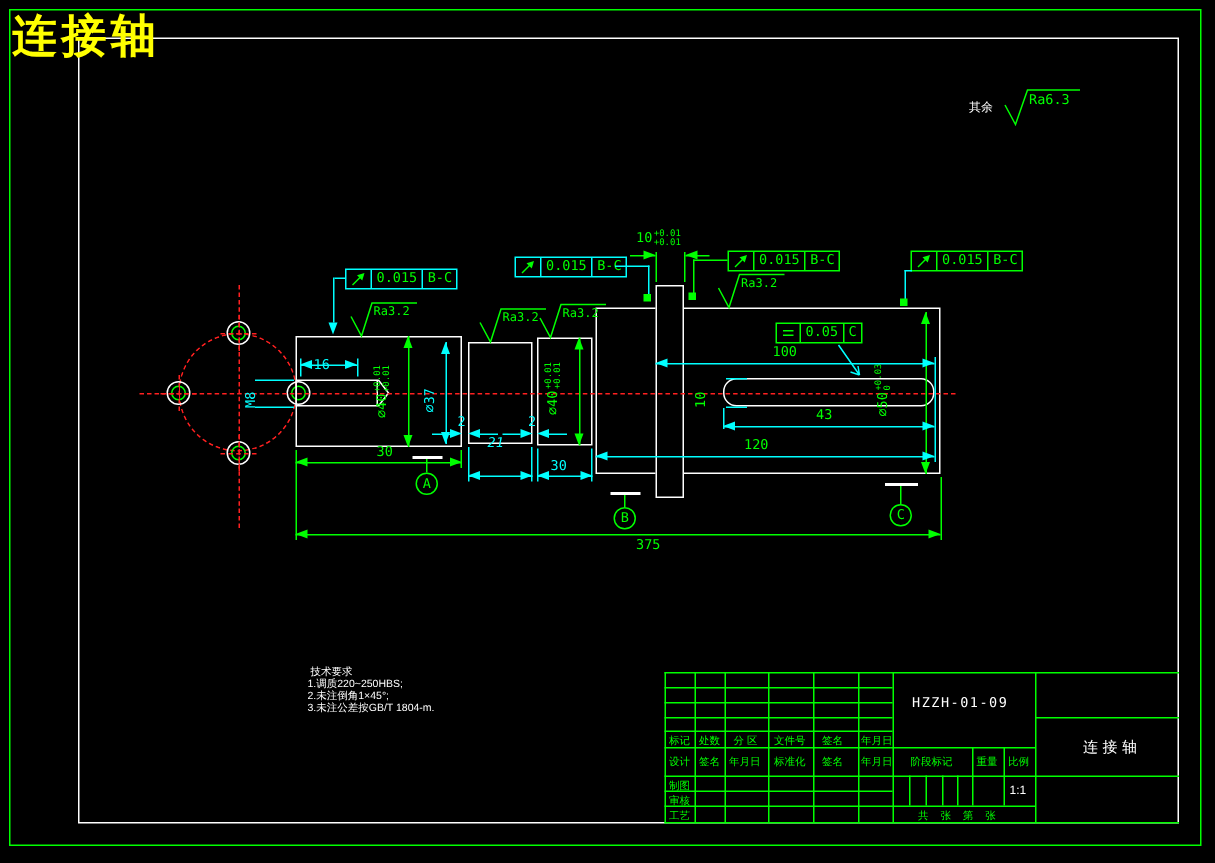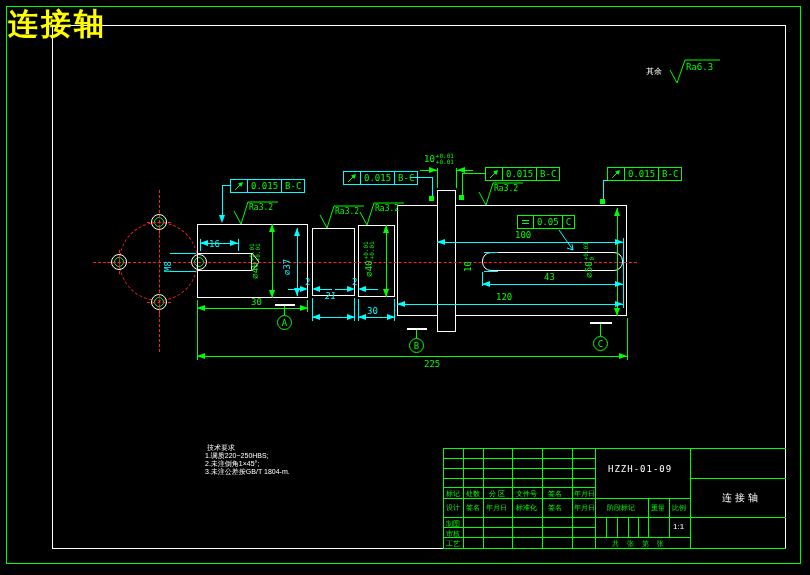--- a/index.html
+++ b/index.html
@@ -320,21 +320,21 @@
   <div class="dimtxt g rot" style="left:458px;top:256px;width:20px;">
       <span>10</span>
     </div>
 
   <div class="ln g" style="left:197px;top:300px;width:1px;height:60px;"></div>
   <div class="ln g" style="left:627px;top:318px;width:1px;height:42px;"></div>
   <div class="ln g" style="left:197px;top:356px;width:430px;height:1px;"></div>
   <div class="ar ar-l g" style="left:197px;top:353px;"></div>
   <div class="ar ar-r g" style="left:619px;top:353px;"></div>
   <div class="dimtxt g" style="left:424px;top:358px;">
-      <span>225</span>
+      <span>375</span>
     </div>
 
   <div class="note" style="left:207px;top:443px;">技术要求</div>
   <div class="note" style="left:205px;top:451px;">1.调质220~250HBS;</div>
   <div class="note" style="left:205px;top:459px;">2.未注倒角1×45°;</div>
   <div class="note" style="left:205px;top:467px;">3.未注公差按GB/T 1804-m.</div>
 
   <div class="ln g" style="left:443px;top:448px;width:343px;height:1px;"></div>
   <div class="ln g" style="left:443px;top:458px;width:152px;height:1px;"></div>
   <div class="ln g" style="left:443px;top:468px;width:152px;height:1px;"></div>

